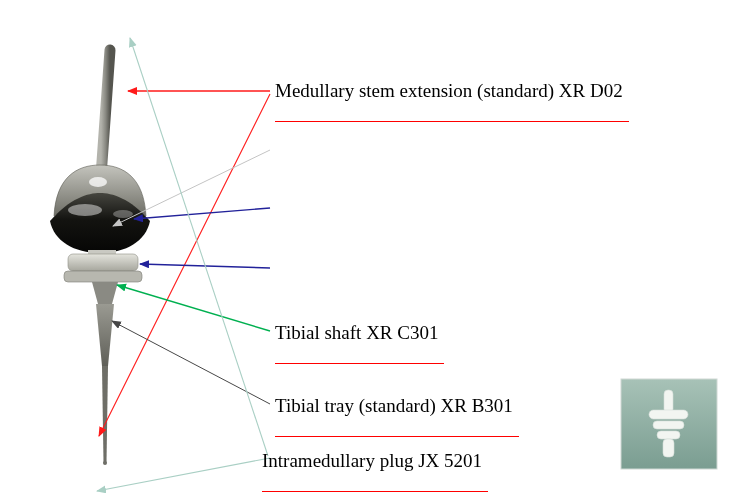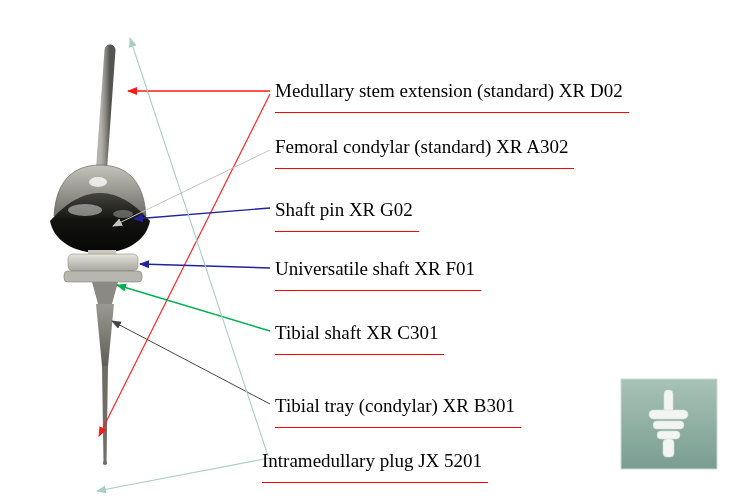--- a/index.html
+++ b/index.html
@@ -14,21 +14,21 @@
   .label{
     position:absolute;
     font-size:19px;
     color:#000000;
     white-space:nowrap;
     line-height:24px;
   }
   .label span{
     display:inline-block;
     border-bottom:1.5px solid #ff0000;
-    padding-bottom:9px;
+    padding-bottom:18px;
     padding-right:6px;
   }
 </style>
 </head>
 <body>
 
 <div id="canvas">
 
   <svg id="art" width="741" height="502" viewBox="0 0 741 502">
     <defs>
@@ -127,37 +127,28 @@
         <rect x="657" y="431" width="23" height="8" rx="4"></rect>
         <rect x="663" y="439" width="11" height="18" rx="4"></rect>
       </g>
     </g>
   </svg>
 
   <div class="label" style="left:275px;top:79px">
     <span>Medullary stem extension (standard) XR D02</span>
   </div>
 
-  <div class="label" style="left:275px;top:135px">
-    <span>Femoral condylar (standard) XR A302</span>
-  </div>
 
-  <div class="label" style="left:275px;top:198px">
-    <span>Shaft pin XR G02</span>
-  </div>
 
-  <div class="label" style="left:275px;top:257px">
-    <span>Universatile shaft  XR F01</span>
-  </div>
 
   <div class="label" style="left:275px;top:321px">
     <span>Tibial shaft XR C301</span>
   </div>
 
   <div class="label" style="left:275px;top:394px">
-    <span>Tibial tray (condylar) XR B301</span>
+    <span>Tibial tray (standard) XR B301</span>
   </div>
 
   <div class="label" style="left:262px;top:449px">
     <span>Intramedullary plug JX 5201</span>
   </div>
 
 </div>
 
 </body></html>

